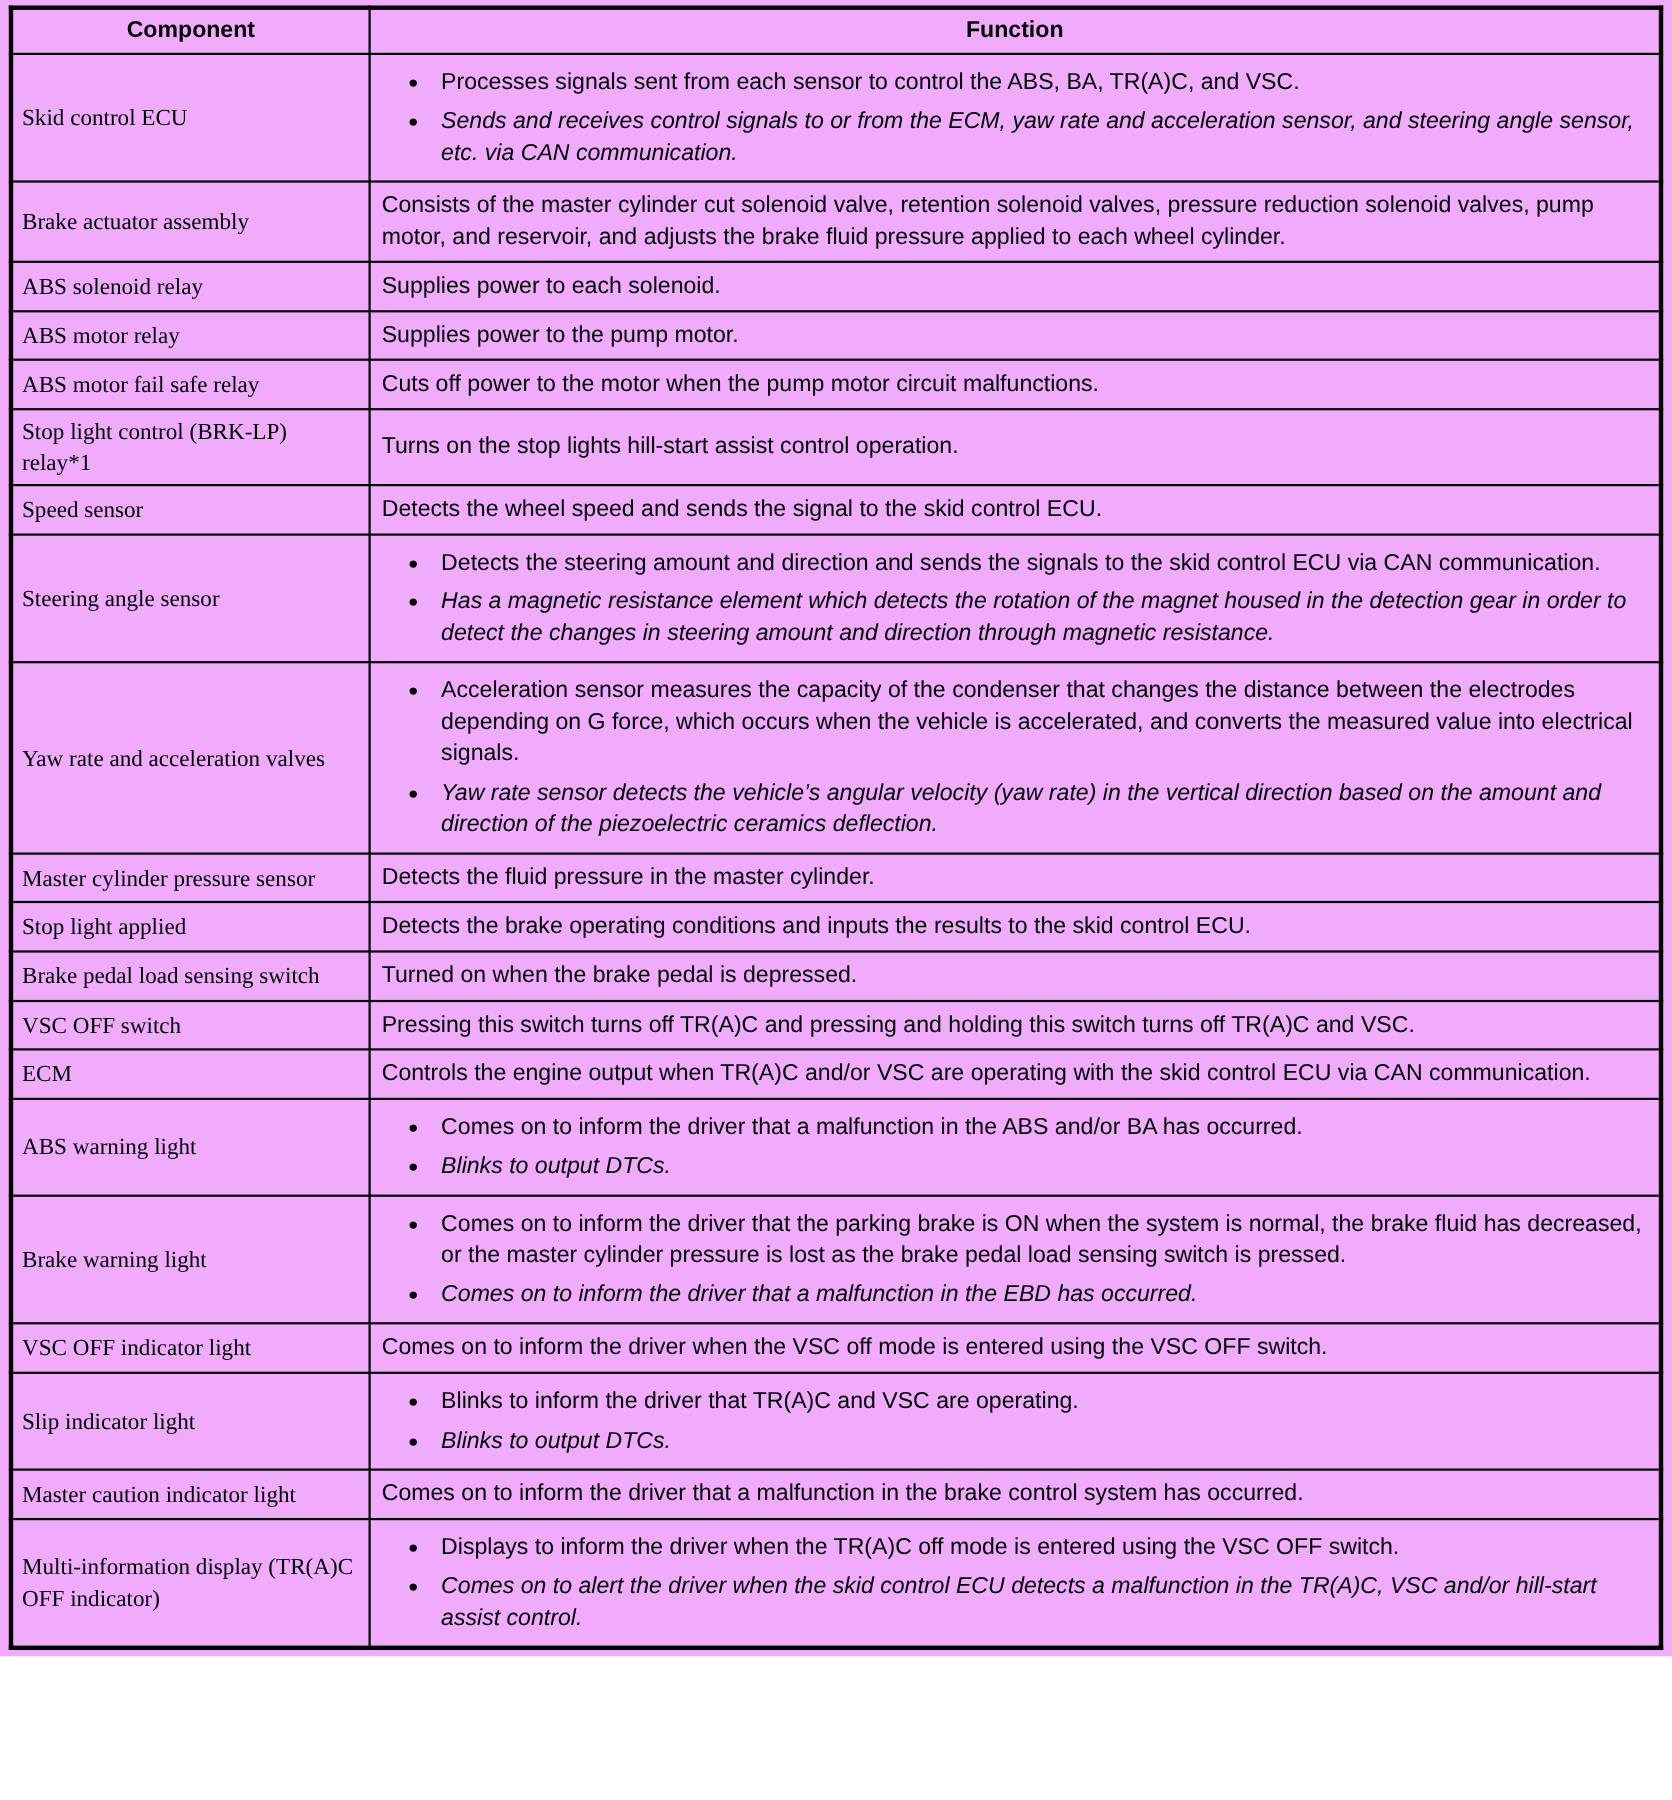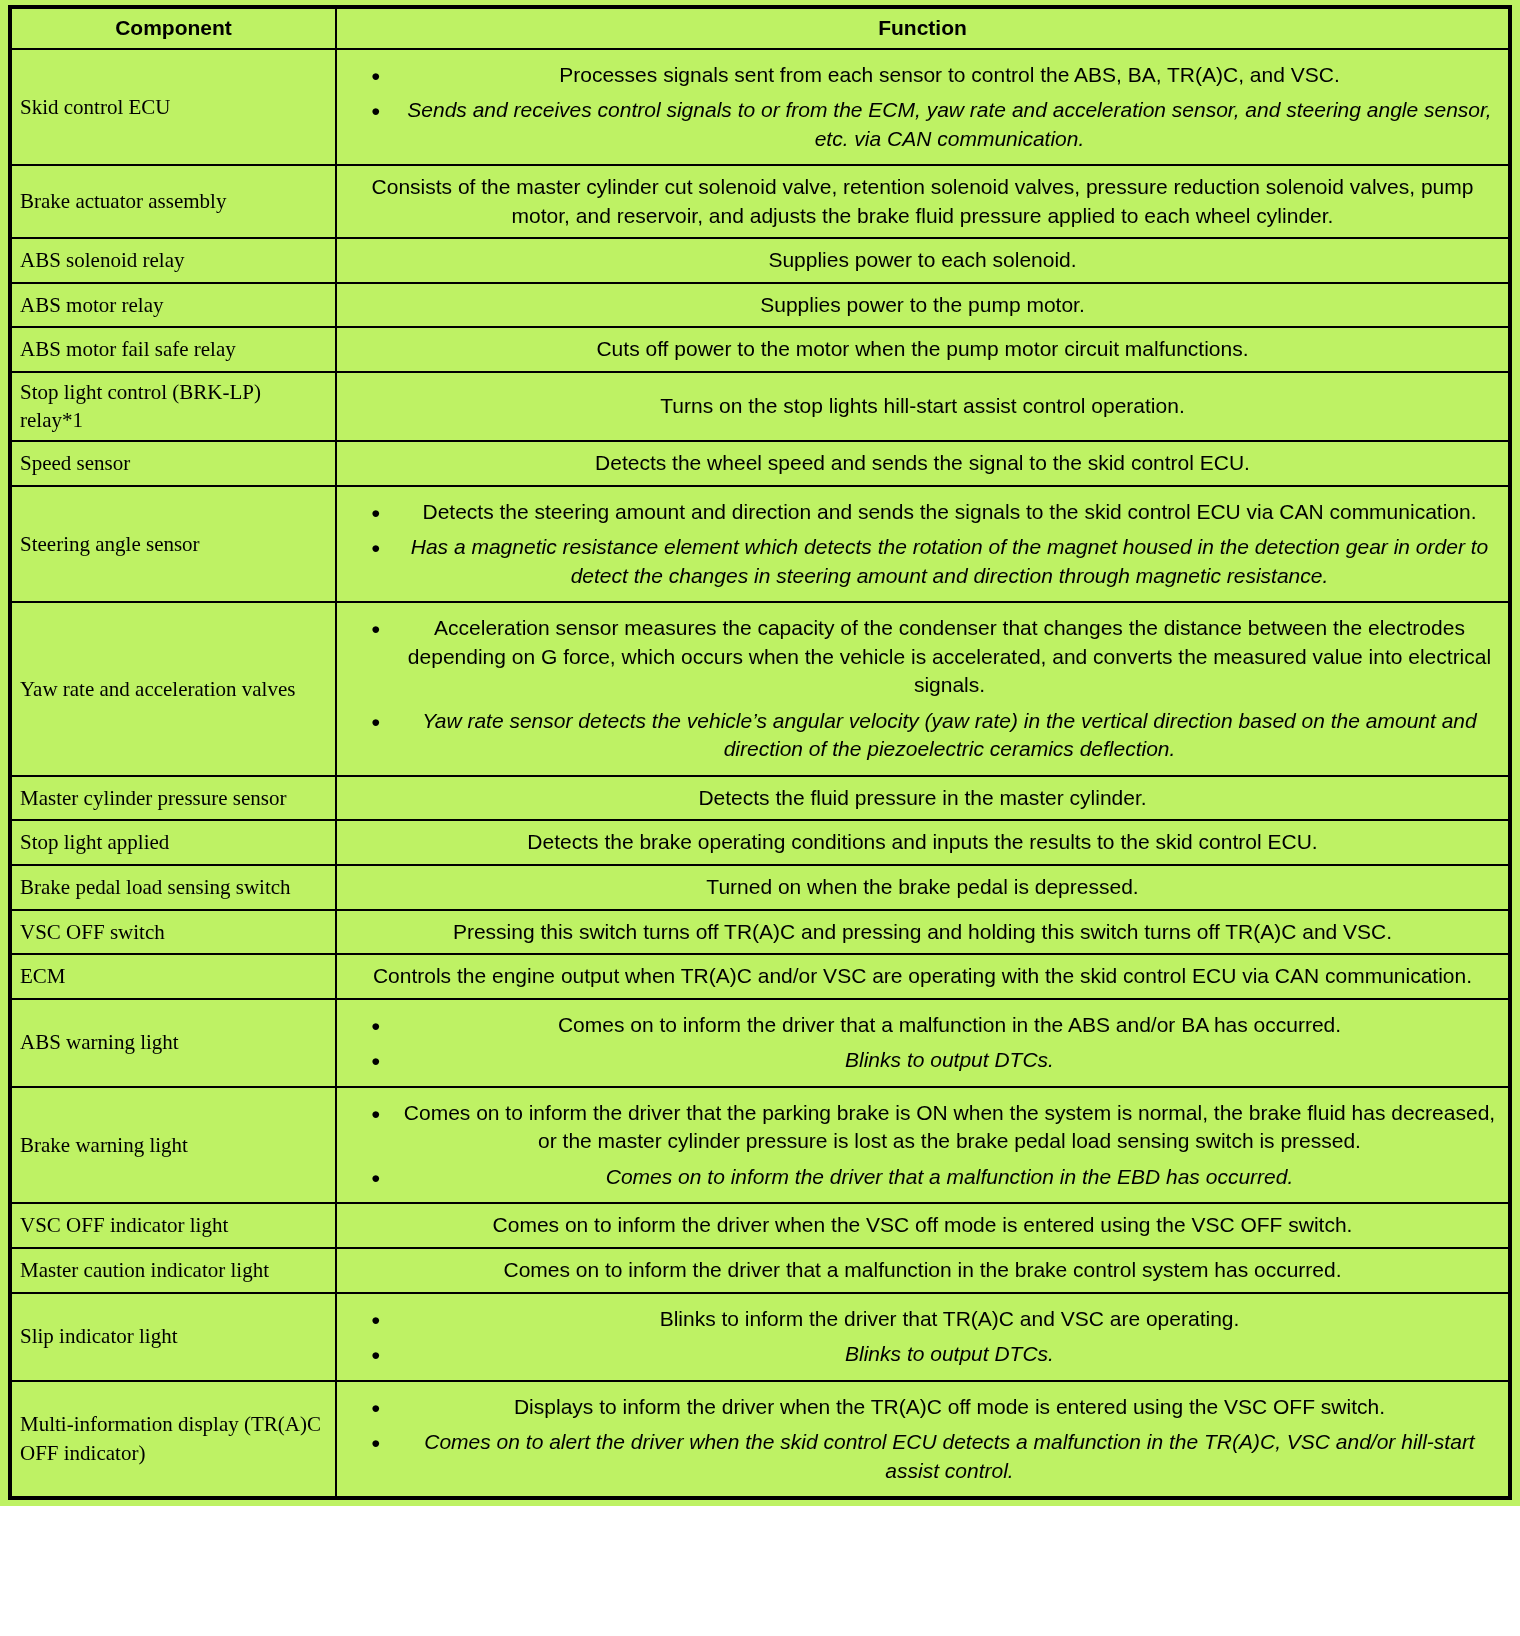--- a/index.html
+++ b/index.html
@@ -4,21 +4,21 @@
 <style>
   html, body {
     margin: 0;
     padding: 0;
     background: #ffffff;
   }
   .page {
     width: 1520px;
     box-sizing: border-box;
     padding: 5px 8px 6px 8px;
-    background: #bef264;
+    background: #f0abfc;
     font-family: "Liberation Sans", "DejaVu Sans", sans-serif;
     color: #000000;
   }
   table.spec-table {
     width: 100%;
     border-collapse: collapse;
     table-layout: fixed;
     border: 4px solid #000000;
   }
   table.spec-table th,
@@ -37,21 +37,20 @@
     padding: 5px 6px;
     border-bottom: 4px solid #000000;
     font-size: 22px;
   }
   td.component-cell {
     padding: 5px 6px 5px 8px;
     font-family: Liberation Serif, serif;
   }
   td.function-cell {
     padding: 5px 10px 5px 10px;
-    text-align: center;
   }
   .function-text {
     padding: 2px 0;
   }
   ul.bullet-list {
     margin: 6px 0;
     padding: 0 0 0 22px;
     list-style: none;
   }
   ul.bullet-list li {
@@ -198,32 +197,32 @@
             </ul>
           </td>
         </tr>
         <tr>
           <td class="component-cell">VSC OFF indicator light</td>
           <td class="function-cell">
             <div class="function-text">Comes on to inform the driver when the VSC off mode is entered using the VSC OFF switch.</div>
           </td>
         </tr>
         <tr>
-          <td class="component-cell">Master caution indicator light</td>
-          <td class="function-cell">
-            <div class="function-text">Comes on to inform the driver that a malfunction in the brake control system has occurred.</div>
-          </td>
-        </tr>
-        <tr>
           <td class="component-cell">Slip indicator light</td>
           <td class="function-cell">
             <ul class="bullet-list">
               <li>Blinks to inform the driver that TR(A)C and VSC are operating.</li>
               <li>Blinks to output DTCs.</li>
             </ul>
+          </td>
+        </tr>
+        <tr>
+          <td class="component-cell">Master caution indicator light</td>
+          <td class="function-cell">
+            <div class="function-text">Comes on to inform the driver that a malfunction in the brake control system has occurred.</div>
           </td>
         </tr>
         <tr>
           <td class="component-cell">Multi-information display (TR(A)C OFF indicator)</td>
           <td class="function-cell">
             <ul class="bullet-list">
               <li>Displays to inform the driver when the TR(A)C off mode is entered using the VSC OFF switch.</li>
               <li>Comes on to alert the driver when the skid control ECU detects a malfunction in the TR(A)C, VSC and/or hill-start assist control.</li>
             </ul>
           </td>

